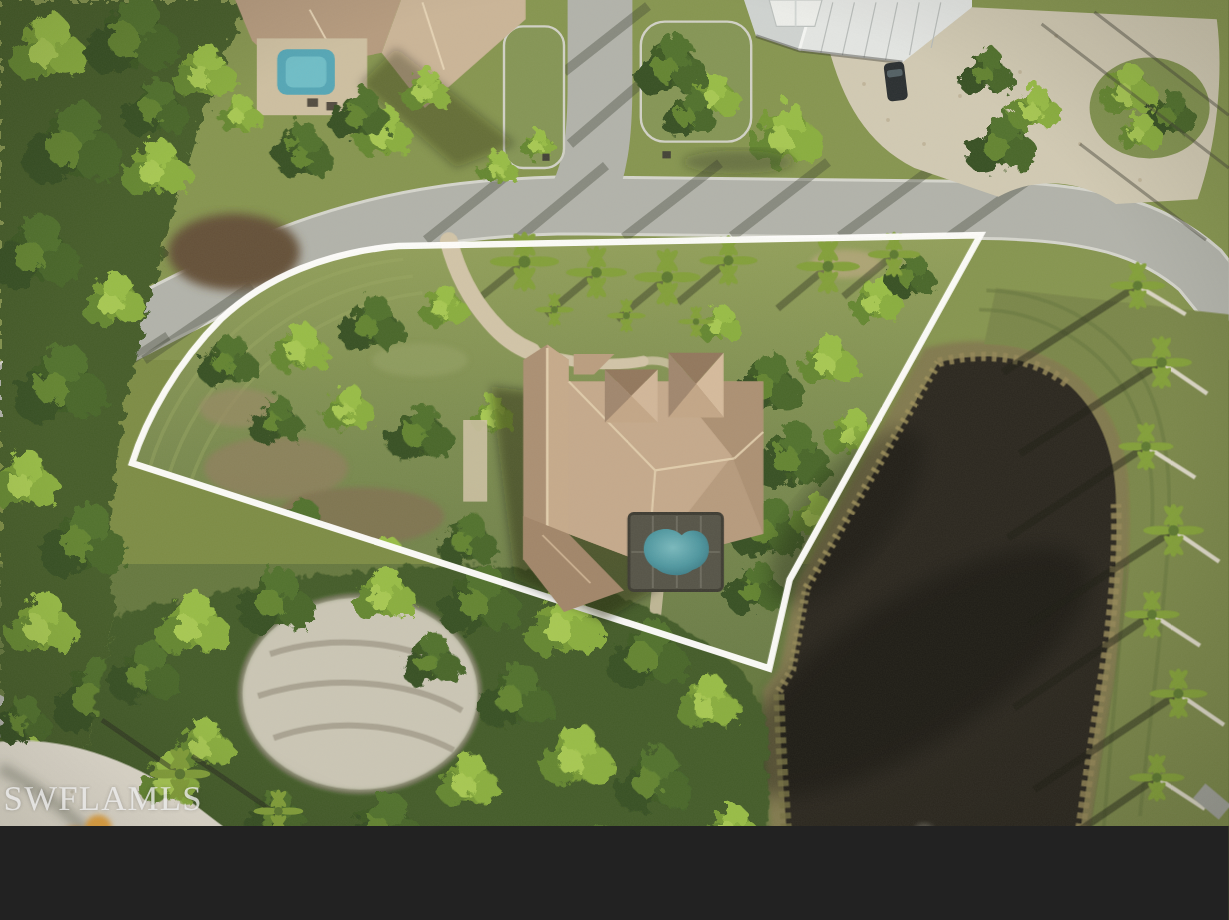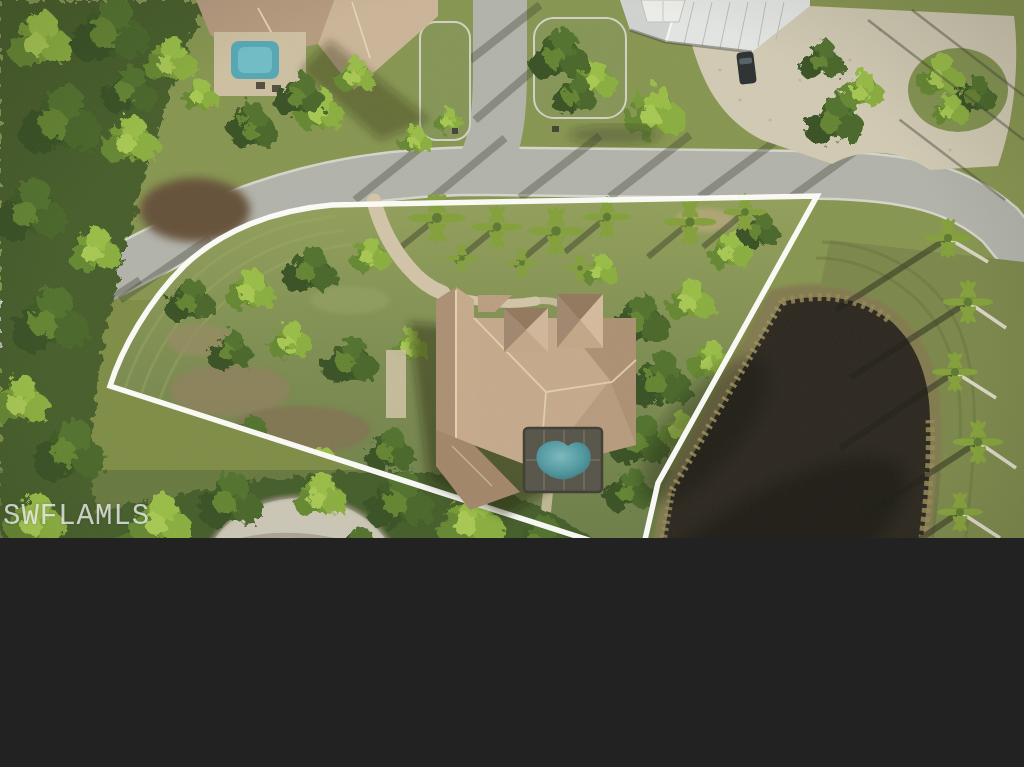--- a/index.html
+++ b/index.html
@@ -1,22 +1,22 @@
 <!DOCTYPE html>
 <html style="--boundary: #ffffff; --water: #211e17; --lawn: #77883f; --lotLawn: #7e8f4a; --roofTan: #bfa286; --poolTeal: #47939e; --road: #aeb0a9; --metalRoof: #e2e5e4; --gravel: #cfc8b2; --shell: #e3ded2; --watermarkText: #ebebeb;"><head>
 <meta charset="utf-8">
 <style>
   :root{
     --boundary:#ffffff; --water:#211e17; --lawn:#77883f; --lotLawn:#7e8f4a;
     --roofTan:#bfa286; --poolTeal:#47939e; --road:#aeb0a9; --metalRoof:#e2e5e4;
     --gravel:#cfc8b2; --shell:#e3ded2; --watermarkText:#ebebeb;
   }
   html,body{margin:0;padding:0;background:#222;}
-  .stage{position:relative;width:1024px;height:538px;overflow:hidden;
-         font-family:Liberation Mono, monospace;}
+  .stage{position:relative;width:1024px;height:688px;overflow:hidden;
+         font-family:Liberation Serif, serif;}
   .stage svg{position:absolute;left:0;top:0;display:block;}
   .watermark{position:absolute;left:3px;bottom:5px;font-size:29px;font-weight:400;
              letter-spacing:1px;color:var(--watermarkText);opacity:.8;
              text-shadow:0 0 3px rgba(40,40,40,.35);user-select:none;}
 </style>
 </head>
 <body>
 
 <div class="stage">
 <svg width="1024" height="767" viewBox="0 0 1024 767">

